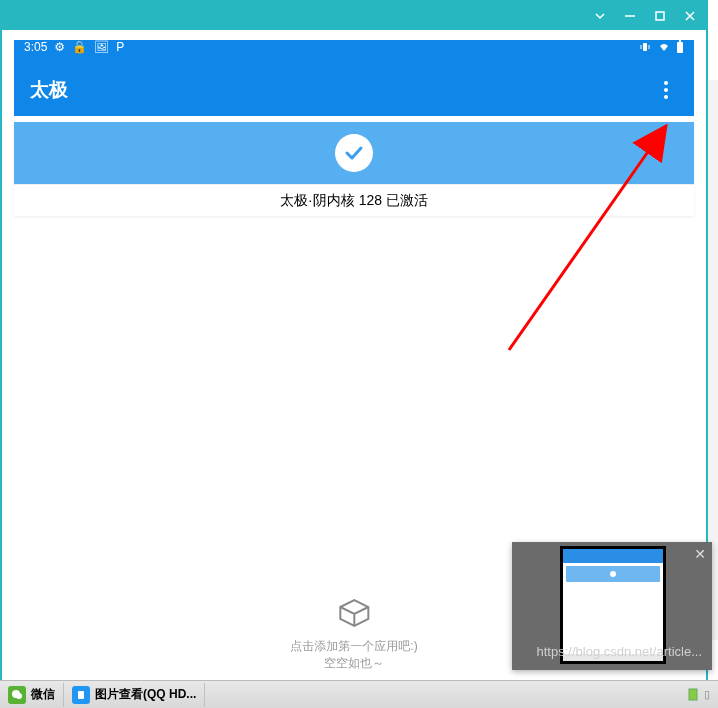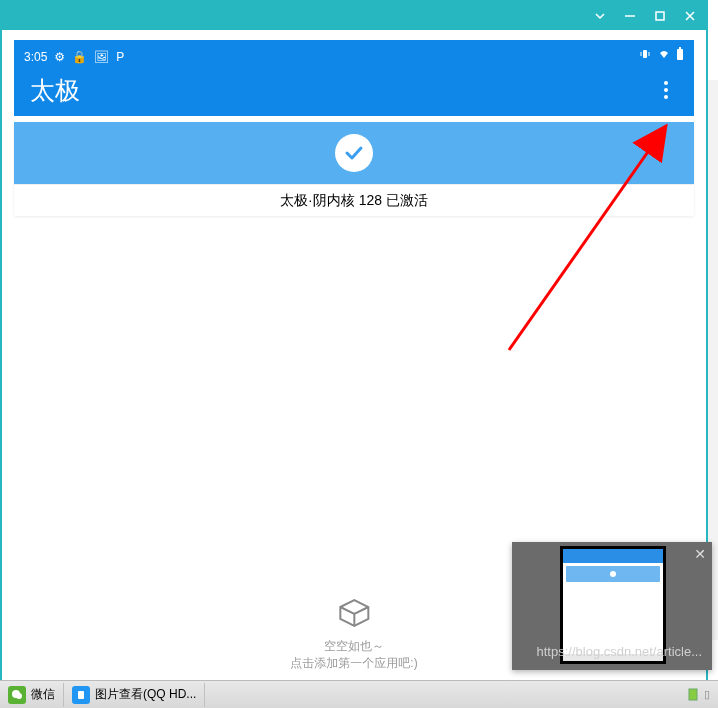--- a/index.html
+++ b/index.html
@@ -37,39 +37,39 @@
     .emulator-body {
       position: relative;
       height: calc(100% - 28px);
       background: #fff;
       padding: 10px 12px 0 12px;
     }
     .android-statusbar {
       height: 24px;
       background: #0f87e8;
       display: flex;
-      align-items: flex-end;
+      align-items: flex-start;
       justify-content: space-between;
       padding: 0 10px;
       color: #fff;
       font-size: 12px;
     }
     .sb-left { display: flex; align-items: center; gap: 7px; }
     .sb-right { display: flex; align-items: center; gap: 5px; }
     .sb-ico { font-size: 12px; }
     .app-header {
       height: 52px;
       background: #0f87e8;
       display: flex;
       align-items: center;
       justify-content: space-between;
       padding: 0 16px;
       color: #fff;
     }
-    .app-title { font-size: 25px; font-weight: 400; }
+    .app-title { font-size: 19px; font-weight: 700; }
     .more-icon {
       width: 24px; height: 24px;
       display: flex; flex-direction: column;
       align-items: center; justify-content: center;
       gap: 3px;
       cursor: pointer;
     }
     .more-icon span {
       width: 4px; height: 4px; border-radius: 50%;
       background: #fff;
@@ -166,20 +166,21 @@
       align-items: center;
       font-size: 12px;
     }
     .tb-item {
       height: 24px;
       display: flex; align-items: center;
       padding: 0 8px;
       border-right: 1px solid #c0c0c0;
       gap: 5px;
       cursor: pointer;
+      font-weight: bold;
     }
     .tb-item.active { background: #f5f5f5; }
     .tb-icon-box {
       width: 18px; height: 18px; border-radius: 3px;
       display: flex; align-items: center; justify-content: center;
     }
     .tb-icon-wechat { background: #59b233; }
     .tb-icon-pad { background: #2196f3; }
     .tb-icon-qq { background: #fff; }
     .tb-tray {
@@ -284,22 +285,22 @@
       <div class="status-bottom">太极·阴内核 128 已激活</div>
     </div>
 
     <div class="empty-state">
       <div class="empty-box">
         <svg width="36" height="36" viewBox="0 0 36 36">
           <path d="M4 12 L18 5 L32 12 L32 24 L18 31 L4 24 Z" stroke="#888" stroke-width="2" fill="none"></path>
           <path d="M4 12 L18 19 L32 12 M18 19 L18 31" stroke="#888" stroke-width="2" fill="none"></path>
         </svg>
       </div>
+      <div>点击添加第一个应用吧:)</div>
       <div>空空如也～</div>
-      <div>点击添加第一个应用吧:)</div>
     </div>
 
     <svg class="arrow">
       <defs>
         <marker id="ah" markerWidth="12" markerHeight="12" refX="11" refY="6" orient="auto">
           <path d="M0 0 L12 6 L0 12 Z" fill="#ff0000"></path>
         </marker>
       </defs>
       <line x1="165" y1="230" x2="322" y2="6" stroke="#ff0000" stroke-width="3" marker-end="url(#ah)"></line>
     </svg>

